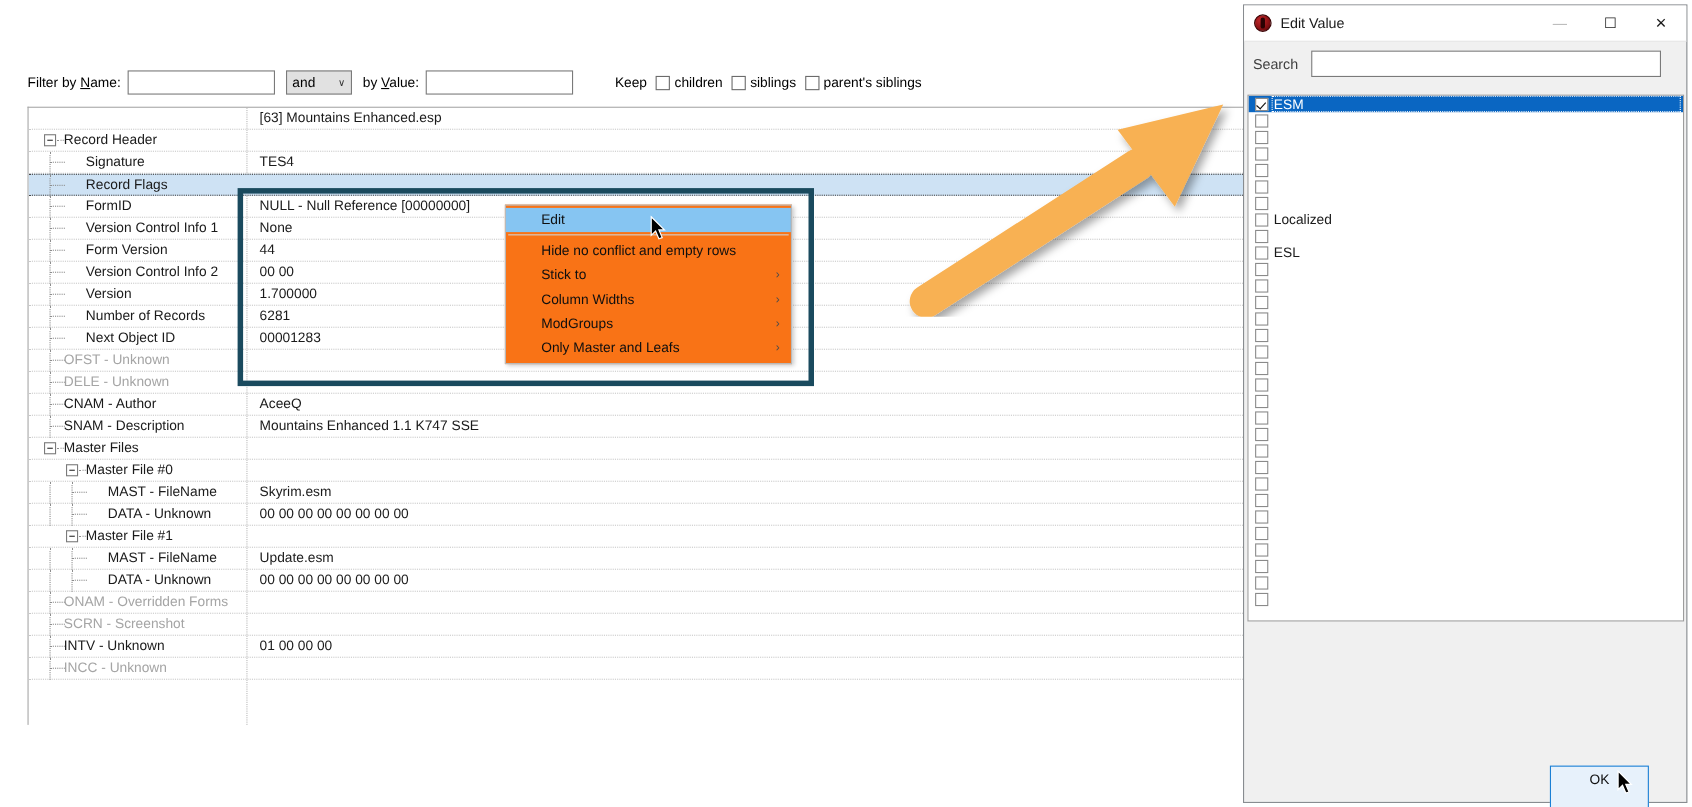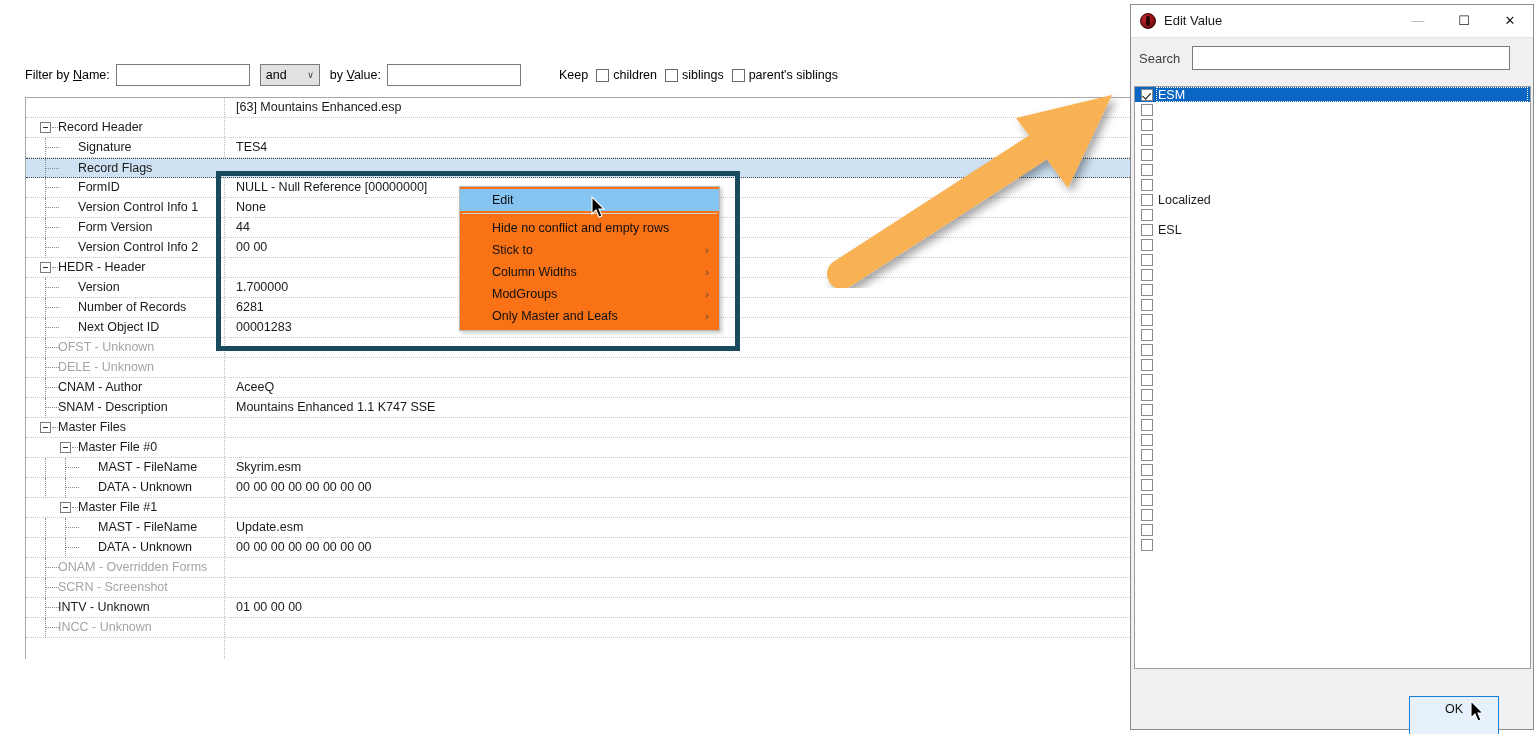--- a/index.html
+++ b/index.html
@@ -257,21 +257,21 @@
     color: #404040;
   }
   #dlg-search-input {
     width: 318px; height: 24px;
     margin-left: 12px;
   }
 
   .checklist {
     position: absolute;
     left: 3px; top: 81px;
-    width: 397px; height: 583px;
+    width: 397px; height: 479px;
     background: #ffffff;
     border: 1px solid #9d9d9d;
     box-sizing: border-box;
     overflow: hidden;
   }
   .cl-row {
     position: relative;
     height: 15px;
     display: flex;
     align-items: center;
@@ -398,26 +398,20 @@
           <span class="cell-name" style="padding-left: 52px; box-sizing: border-box;">Form Version</span>
           <span class="cell-value">44</span>
         </div>
         <div class="grow">
           <span class="tguide" style="left: 19px;"></span>
           <span class="tdash" style="left: 19px; width: 14px;"></span>
           <span class="cell-name" style="padding-left: 52px; box-sizing: border-box;">Version Control Info 2</span>
           <span class="cell-value">00 00</span>
         </div>
         <div class="grow">
-          <span class="expander" style="left: 14px;"></span>
-          <span class="tdash" style="left: 26px; width: 8px;"></span>
-          <span class="cell-name" style="padding-left: 32px; box-sizing: border-box;">HEDR - Header</span>
-          <span class="cell-value"></span>
-        </div>
-        <div class="grow">
           <span class="tguide" style="left: 19px;"></span>
           <span class="tdash" style="left: 19px; width: 14px;"></span>
           <span class="cell-name" style="padding-left: 52px; box-sizing: border-box;">Version</span>
           <span class="cell-value">1.700000</span>
         </div>
         <div class="grow">
           <span class="tguide" style="left: 19px;"></span>
           <span class="tdash" style="left: 19px; width: 14px;"></span>
           <span class="cell-name" style="padding-left: 52px; box-sizing: border-box;">Number of Records</span>
           <span class="cell-value">6281</span>

